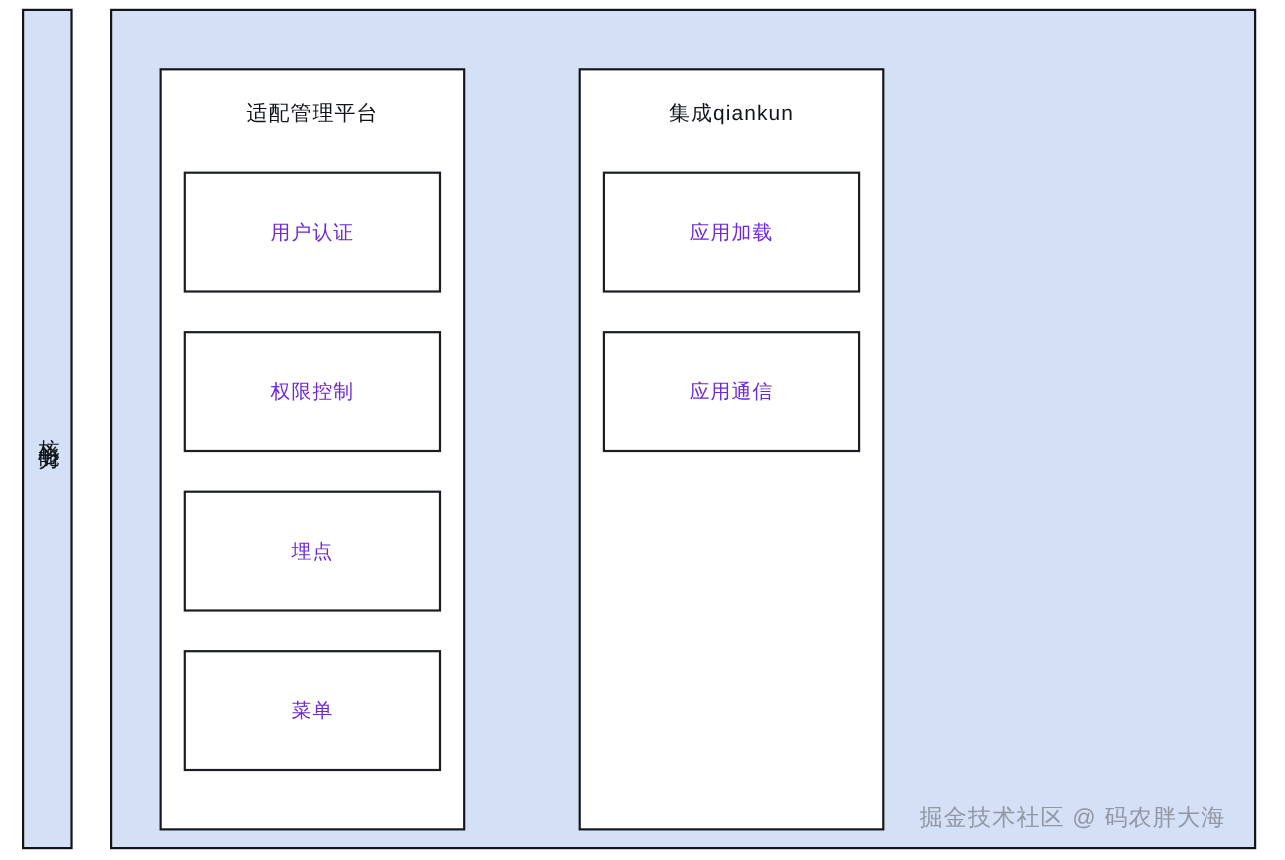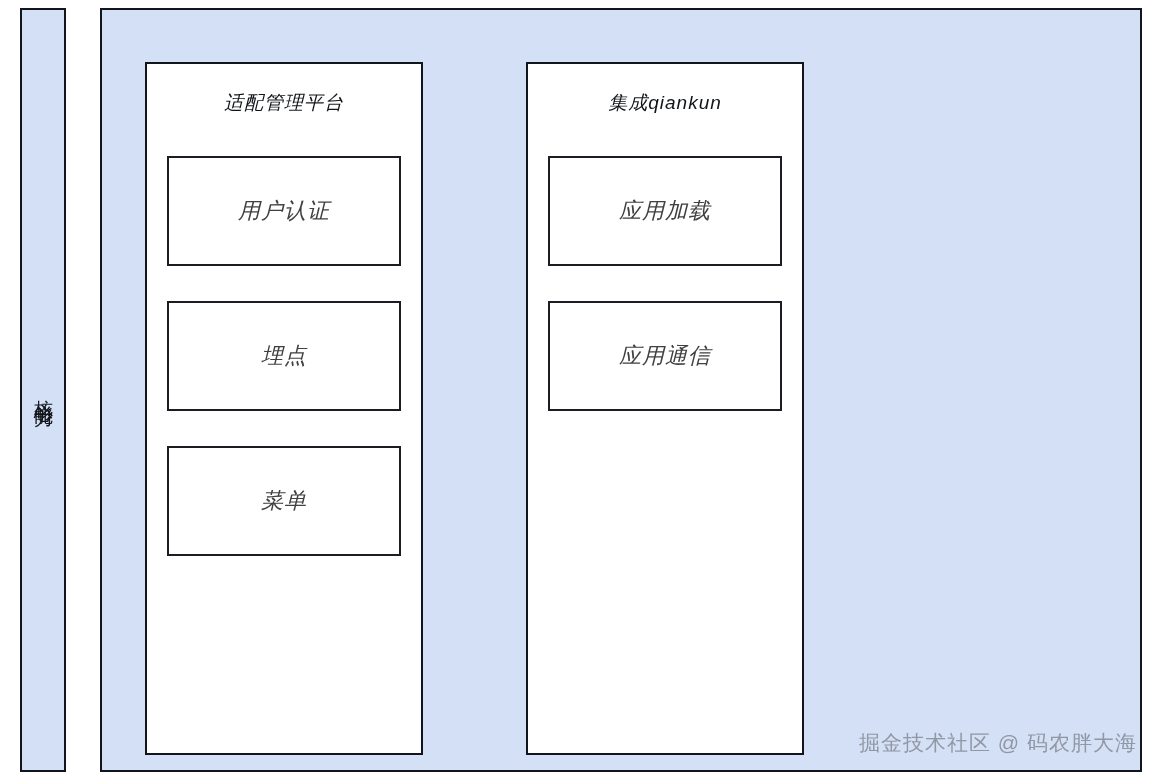--- a/index.html
+++ b/index.html
@@ -51,21 +51,20 @@
   
   .outer-panel {
     position: absolute;
     left: 100px;
     top: 8px;
     width: 1042px;
     height: 764px;
     background: #d4e0f5;
     border: 2px solid #12161c;
     box-sizing: border-box;
-    font-style: italic;
   }
 
   
   .column {
     position: absolute;
     top: 52px;
     width: 278px;
     height: 693px;
     background: #ffffff;
     border: 2px solid #12161c;
@@ -96,55 +95,57 @@
     height: 110px;
     margin-bottom: 35px;
     background: #ffffff;
     border: 2px solid #1a1d22;
     box-sizing: border-box;
     display: flex;
     align-items: center;
     justify-content: center;
   }
   .item-box-label {
-    font-size: 22px;
-    color: #404040;
+    font-size: 18px;
+    color: #6d28d9;
     letter-spacing: 1px;
   }
 
   
   .watermark {
     position: absolute;
     left: 836px;
     top: 729px;
     font-size: 21px;
     color: rgba(125, 131, 142, 0.78);
     letter-spacing: 1px;
     white-space: nowrap;
     pointer-events: none;
     user-select: none;
-    margin-left: 23px;
   }
 </style>
 </head>
 <body>
 
 <div id="diagram-canvas">
 
   <div class="sidebar-band">
     <span class="sidebar-band-label">核心能力</span>
   </div>
 
   <div class="outer-panel">
 
     <div class="column column-1">
       <div class="column-title">适配管理平台</div>
       <div class="item-list">
         <div class="item-box">
           <span class="item-box-label">用户认证</span>
+        </div>
+        <div class="item-box">
+          <span class="item-box-label">权限控制</span>
         </div>
         <div class="item-box">
           <span class="item-box-label">埋点</span>
         </div>
         <div class="item-box">
           <span class="item-box-label">菜单</span>
         </div>
       </div>
     </div>
 

